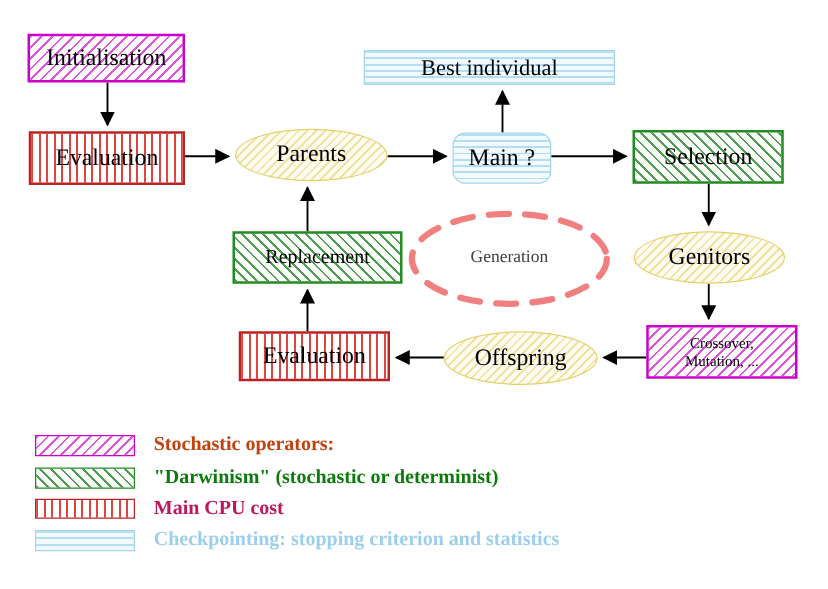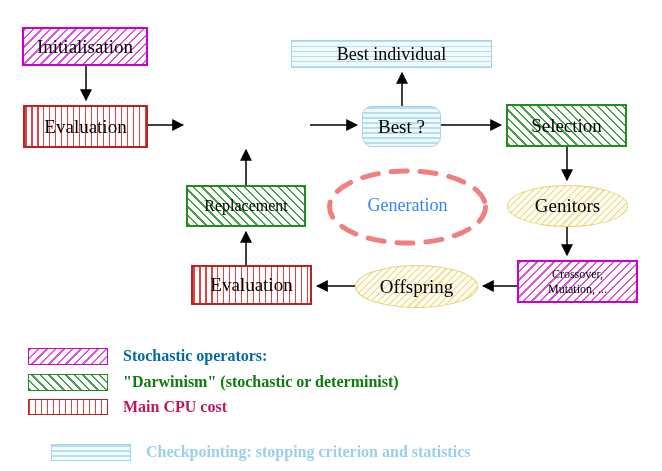--- a/index.html
+++ b/index.html
@@ -27,28 +27,28 @@
   }
   .stripe-blue{
     border:1.5px solid #a4d4ea;
     background:repeating-linear-gradient(180deg,#b4def2 0px,#b4def2 1.5px,#f2fafd 1.5px,#f2fafd 5px);
   }
   .hatch-yellow{
     border:1.5px solid #e4cf6a;
     background:repeating-linear-gradient(135deg,#f1e1a2 0px,#f1e1a2 1.5px,#fffdf2 1.5px,#fffdf2 5px);
   }
   .rounded{border-radius:10px;}
-  .gen-ellipse{position:absolute;color:#3b82f6;font-size:18px;}
+  .gen-ellipse{position:absolute;color:#404040;font-size:14px;}
   .gen-ellipse .lbl{position:absolute;left:0;right:0;top:50%;transform:translateY(-55%);text-align:center;}
   .two-line{font-size:12px;line-height:1.25;}
   .small-label{font-size:16px;}
   .legend-row{position:absolute;left:28px;display:flex;align-items:center;}
   .swatch{width:80px;height:17px;box-sizing:border-box;margin-right:15px;flex:0 0 auto;}
   .legend-text{font-size:16px;font-weight:bold;white-space:pre;}
-  .c-magenta{color:#0369a1;}
+  .c-magenta{color:#c2410c;}
   .c-gold{color:#ecc52e;}
   .c-green{color:#0d7a0d;}
   .c-red{color:#be185d;}
   .c-blue{color:#9ccfec;}
 </style>
 </head>
 <body>
 
 <div class="canvas">
 
@@ -74,34 +74,37 @@
   </svg>
 
   <div class="node box hatch-magenta" style="left:22px;top:27px;width:126px;height:39px;">
     <span>Initialisation</span>
   </div>
 
   <div class="node box stripe-red" style="left:23px;top:105px;width:125px;height:43px;">
     <span>Evaluation</span>
   </div>
 
+  <div class="node ellipse hatch-yellow" style="left:188px;top:103px;width:122px;height:42px;">
+    <span>Parents</span>
+  </div>
 
   <div class="node box stripe-blue" style="left:291px;top:40px;width:201px;height:28px;font-size:18px;">
     <span>Best individual</span>
   </div>
 
   <div class="node box stripe-blue rounded" style="left:362px;top:106px;width:79px;height:41px;">
-    <span>Best ?</span>
+    <span>Main ?</span>
   </div>
 
   <div class="node box hatch-green" style="left:506px;top:104px;width:121px;height:43px;">
     <span>Selection</span>
   </div>
 
-  <div class="node box hatch-green small-label" style="left:186px;top:185px;width:120px;height:42px;">
+  <div class="node box hatch-green small-label" style="left:186px;top:185px;width:136px;height:42px;">
     <span>Replacement</span>
   </div>
 
   <div class="gen-ellipse" style="left:325px;top:167px;width:165px;height:80px;">
     <svg width="165" height="80" viewBox="0 0 165 80" style="position:absolute;left:0;top:0;">
       <ellipse cx="82.5" cy="40" rx="78" ry="36" fill="none" stroke="#f08080" stroke-width="5" stroke-dasharray="16 13" stroke-linecap="round"></ellipse>
     </svg>
     <span class="lbl">Generation</span>
   </div>
 
@@ -132,18 +135,18 @@
   <div class="legend-row" style="top:373px;">
     <div class="swatch hatch-green" style="border-width:1.5px;"></div>
     <span class="legend-text c-green">"Darwinism" (stochastic or determinist)</span>
   </div>
 
   <div class="legend-row" style="top:398px;">
     <div class="swatch stripe-red" style="border-width:1.5px;height:16px;"></div>
     <span class="legend-text c-red">Main CPU cost</span>
   </div>
 
-  <div class="legend-row" style="top:443px;margin-left:23px;">
+  <div class="legend-row" style="top:423px;">
     <div class="swatch stripe-blue"></div>
     <span class="legend-text c-blue">Checkpointing: stopping criterion and statistics</span>
   </div>
 
 </div>
 
 </body></html>

